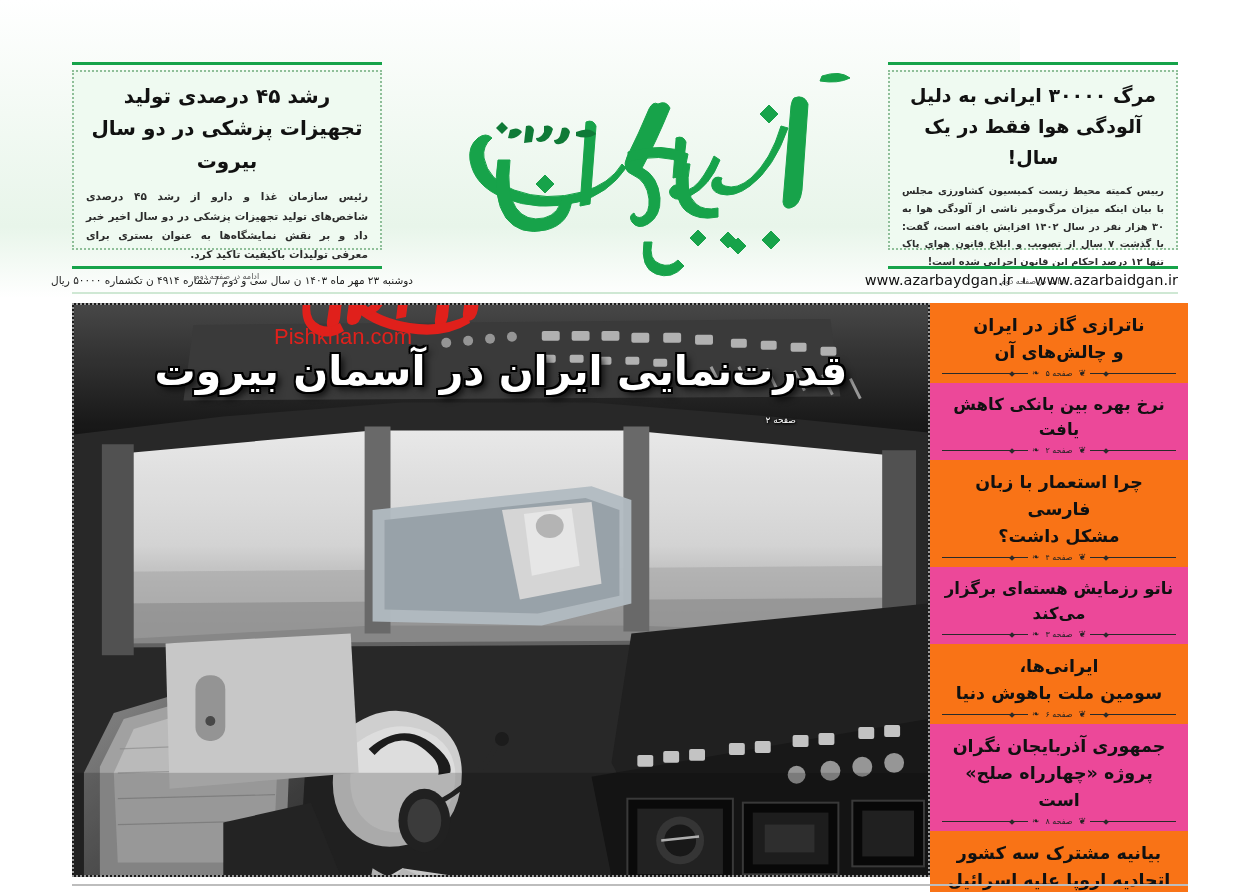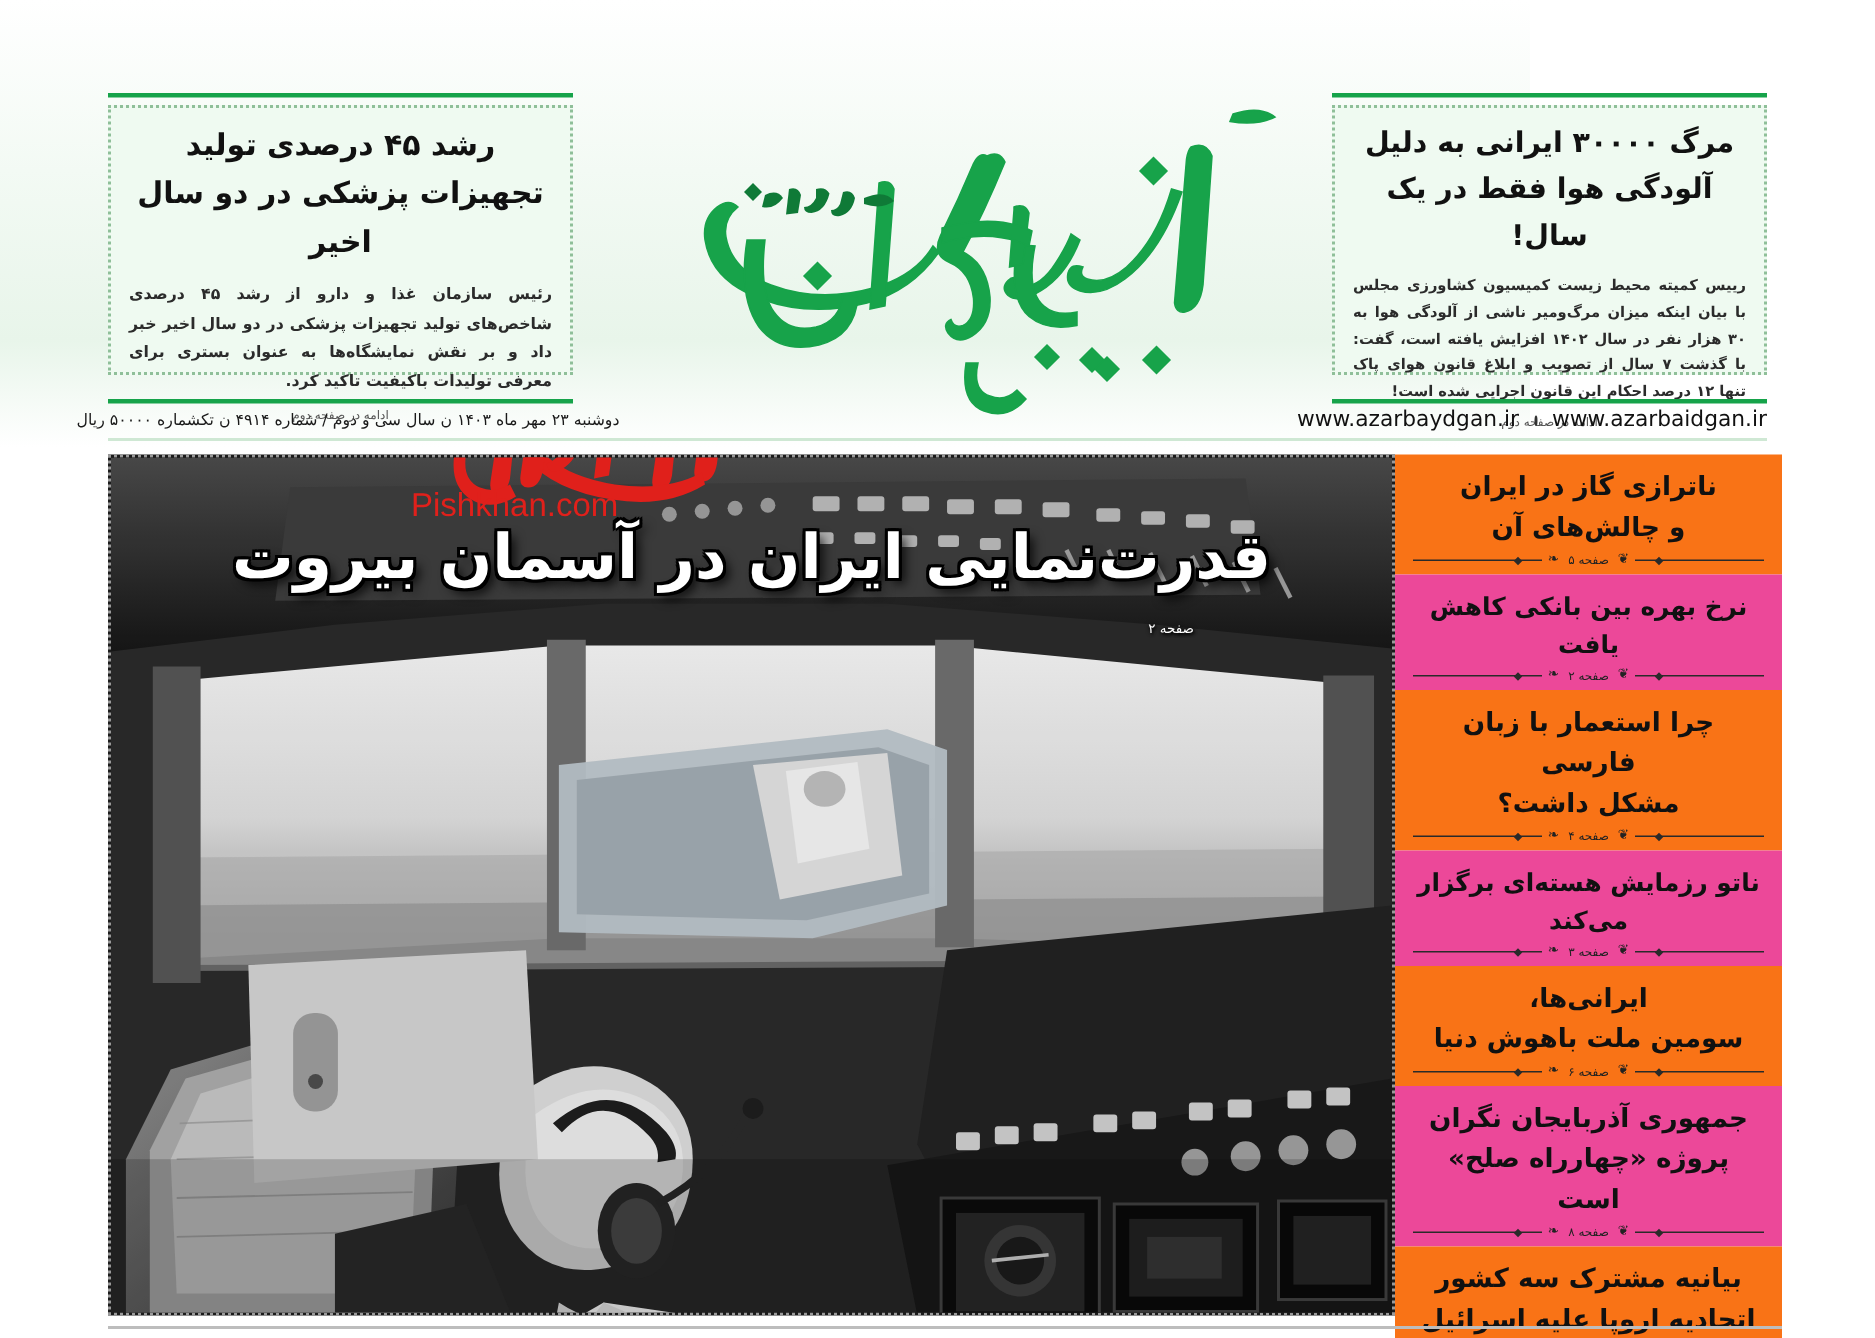--- a/index.html
+++ b/index.html
@@ -314,21 +314,21 @@
 
   <div class="masthead">
     <div class="masthead-inner">
 
       <div class="rule-top left"></div>
       <div class="rule-top right"></div>
 
       <div class="promo-box left">
         <div class="promo-title">
           <div>رشد ۴۵ درصدی تولید</div>
-          <div>تجهیزات پزشکی در دو سال اخیر</div>
+          <div>تجهیزات پزشکی در دو سال بیروت</div>
         </div>
         <div class="promo-body">رئیس سازمان غذا و دارو از رشد ۴۵ درصدی شاخص‌های تولید تجهیزات پزشکی در دو سال اخیر خبر داد و بر نقش نمایشگاه‌ها به عنوان بستری برای معرفی تولیدات باکیفیت تاکید کرد.</div>
         <div class="promo-cont">ادامه در صفحه دوم</div>
       </div>
 
       <div class="promo-box right">
         <div class="promo-title">
           <div>مرگ ۳۰۰۰۰ ایرانی به دلیل</div>
           <div>آلودگی هوا فقط در یک سال!</div>
         </div>

